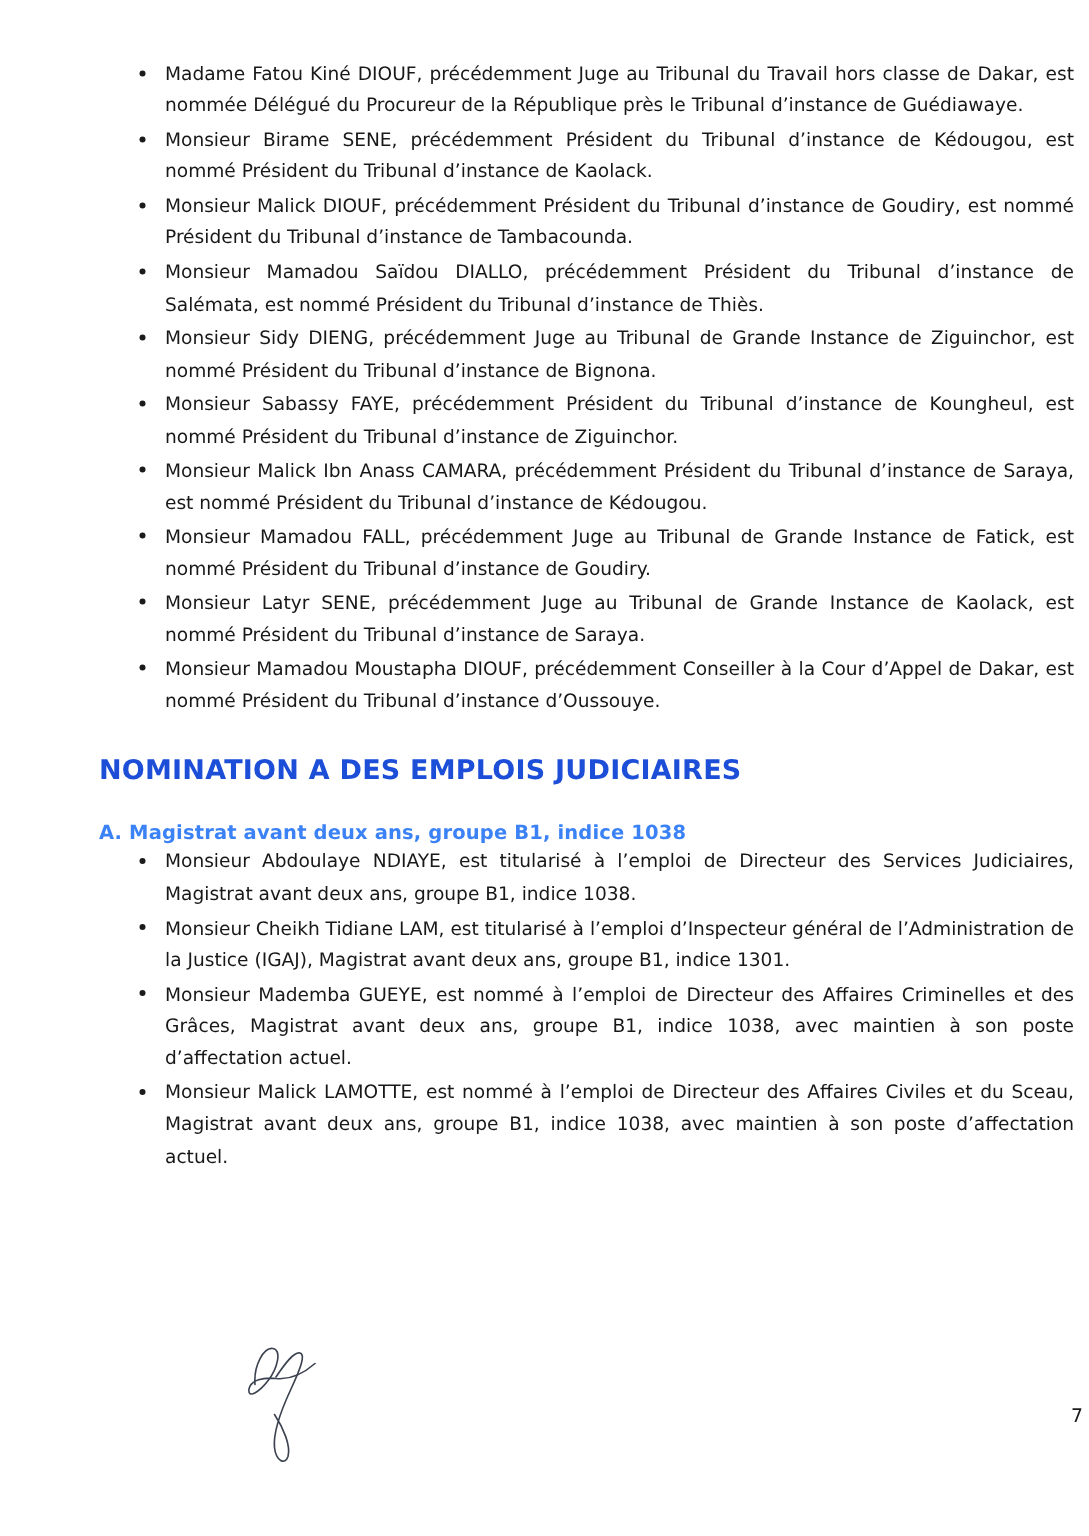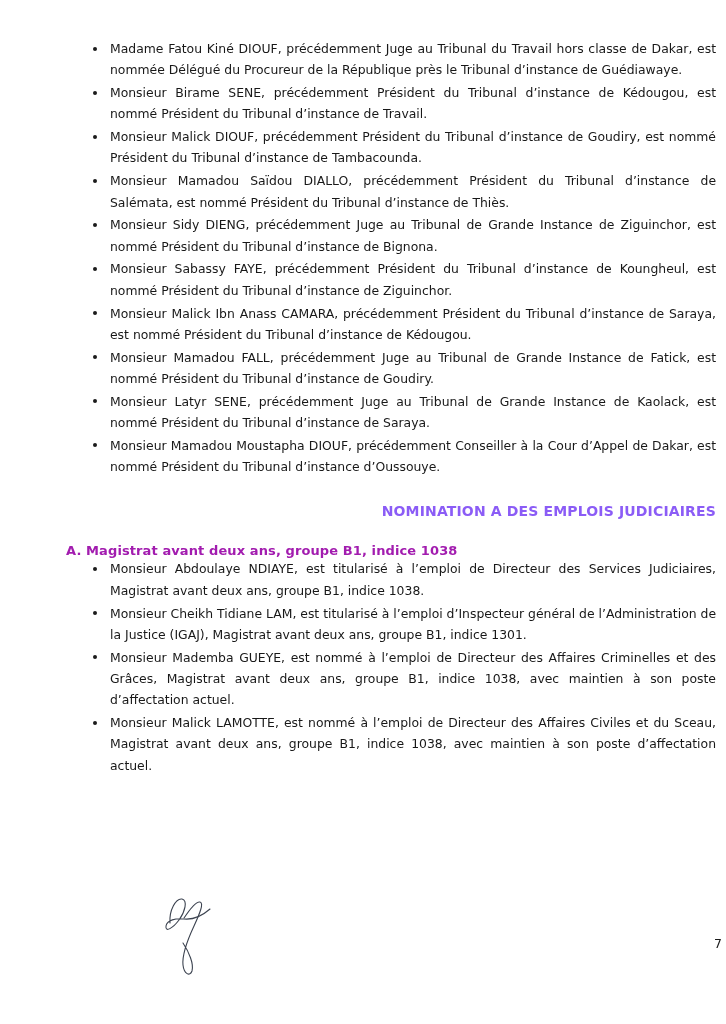--- a/index.html
+++ b/index.html
@@ -49,31 +49,31 @@
     top: 8.5px;
     width: 4px;
     height: 4px;
     border-radius: 50%;
     background: #1b1b1b;
   }
   .list-block {
     margin: 0;
   }
   .section-title {
-    text-align: right;
+    text-align: left;
     font-weight: bold;
-    font-size: 14px;
+    font-size: 18px;
     letter-spacing: 0.15px;
-    color: #8b5cf6;
+    color: #1d4ed8;
     margin: 26px 0 0 0;
   }
   .sub-heading {
     font-weight: bold;
     font-size: 13px;
-    color: #a21caf;
+    color: #3b82f6;
     margin: 24px 0 0 0;
     letter-spacing: 0.1px;
   }
   .signature {
     position: absolute;
     left: 108px;
     top: 893px;
     width: 160px;
     height: 88px;
   }
@@ -87,21 +87,21 @@
 </style>
 </head>
 <body>
 
 <div class="page">
 
   <div class="doc-body">
 
     <ul class="bullets list-block" id="transfers-list">
         <li><span class="bullet-dot"></span><span>Madame Fatou Kiné DIOUF, précédemment Juge au Tribunal du Travail hors classe de Dakar, est nommée Délégué du Procureur de la République près le Tribunal d’instance de Guédiawaye.</span></li>
-        <li><span class="bullet-dot"></span><span>Monsieur Birame SENE, précédemment Président du Tribunal d’instance de Kédougou, est nommé Président du Tribunal d’instance de Travail.</span></li>
+        <li><span class="bullet-dot"></span><span>Monsieur Birame SENE, précédemment Président du Tribunal d’instance de Kédougou, est nommé Président du Tribunal d’instance de Kaolack.</span></li>
         <li><span class="bullet-dot"></span><span>Monsieur Malick DIOUF, précédemment Président du Tribunal d’instance de Goudiry, est nommé Président du Tribunal d’instance de Tambacounda.</span></li>
         <li><span class="bullet-dot"></span><span>Monsieur Mamadou Saïdou DIALLO, précédemment Président du Tribunal d’instance de Salémata, est nommé Président du Tribunal d’instance de Thiès.</span></li>
         <li><span class="bullet-dot"></span><span>Monsieur Sidy DIENG, précédemment Juge au Tribunal de Grande Instance de Ziguinchor, est nommé Président du Tribunal d’instance de Bignona.</span></li>
         <li><span class="bullet-dot"></span><span>Monsieur Sabassy FAYE, précédemment Président du Tribunal d’instance de Koungheul, est nommé Président du Tribunal d’instance de Ziguinchor.</span></li>
         <li><span class="bullet-dot"></span><span>Monsieur Malick Ibn Anass CAMARA, précédemment Président du Tribunal d’instance de Saraya, est nommé Président du Tribunal d’instance de Kédougou.</span></li>
         <li><span class="bullet-dot"></span><span>Monsieur Mamadou FALL, précédemment Juge au Tribunal de Grande Instance de Fatick, est nommé Président du Tribunal d’instance de Goudiry.</span></li>
         <li><span class="bullet-dot"></span><span>Monsieur Latyr SENE, précédemment Juge au Tribunal de Grande Instance de Kaolack, est nommé Président du Tribunal d’instance de Saraya.</span></li>
         <li><span class="bullet-dot"></span><span>Monsieur Mamadou Moustapha DIOUF, précédemment Conseiller à la Cour d’Appel de Dakar, est nommé Président du Tribunal d’instance d’Oussouye.</span></li>
       </ul>
 

